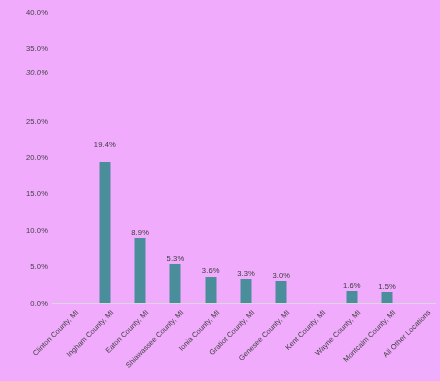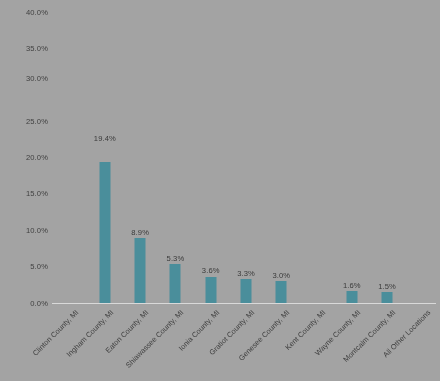--- a/index.html
+++ b/index.html
@@ -14,21 +14,21 @@
     overflow: hidden;
     position: relative;
   }
 
   #chart-root {
     position: absolute;
     left: 0;
     top: 0;
     width: 440px;
     height: 381px;
-    background: #a3a3a3;
+    background: #f0abfc;
   }
 
   
   .y-axis {
     position: absolute;
     left: 0px;
     top: 0px;
     width: 52px;
     height: 381px;
   }
@@ -122,36 +122,36 @@
   }
 </style>
 </head>
 <body>
 
 <div id="chart-root">
 
   <div class="y-axis">
       <div class="y-tick" style="top: 7.5px;">40.0%</div>
       <div class="y-tick" style="top: 43.875px;">35.0%</div>
-      <div class="y-tick" style="top: 74px;">30.0%</div>
+      <div class="y-tick" style="top: 68px; font-style: italic;">30.0%</div>
       <div class="y-tick" style="top: 116.625px;">25.0%</div>
       <div class="y-tick" style="top: 153px;">20.0%</div>
       <div class="y-tick" style="top: 189.375px;">15.0%</div>
       <div class="y-tick" style="top: 225.75px;">10.0%</div>
       <div class="y-tick" style="top: 262.125px;">5.0%</div>
       <div class="y-tick" style="top: 298.5px;">0.0%</div>
     </div>
 
   <div class="baseline"></div>
 
   <div class="plot-area">
     <div class="bars-layer">
         <div class="bar-slot" style="left: 35.2727px; width: 35.2727px;">
           <div class="bar" title="Ingham County, MI 19.4%" style="height: 141.135px; background: rgb(74, 142, 155);"></div>
-          <div class="bar-value" style="bottom: 160px; text-align: center;">19.4%</div>
+          <div class="bar-value" style="bottom: 154px; text-align: center;">19.4%</div>
         </div>
         <div class="bar-slot" style="left: 70.5455px; width: 35.2727px;">
           <div class="bar" title="Eaton County, MI 8.9%" style="height: 64.7475px; background: rgb(74, 142, 155);"></div>
           <div class="bar-value" style="bottom: 66.2475px;">8.9%</div>
         </div>
         <div class="bar-slot" style="left: 105.818px; width: 35.2727px;">
           <div class="bar" title="Shiawassee County, MI 5.3%" style="height: 38.5575px; background: rgb(74, 142, 155);"></div>
           <div class="bar-value" style="bottom: 40.0575px;">5.3%</div>
         </div>
         <div class="bar-slot" style="left: 141.091px; width: 35.2727px;">

